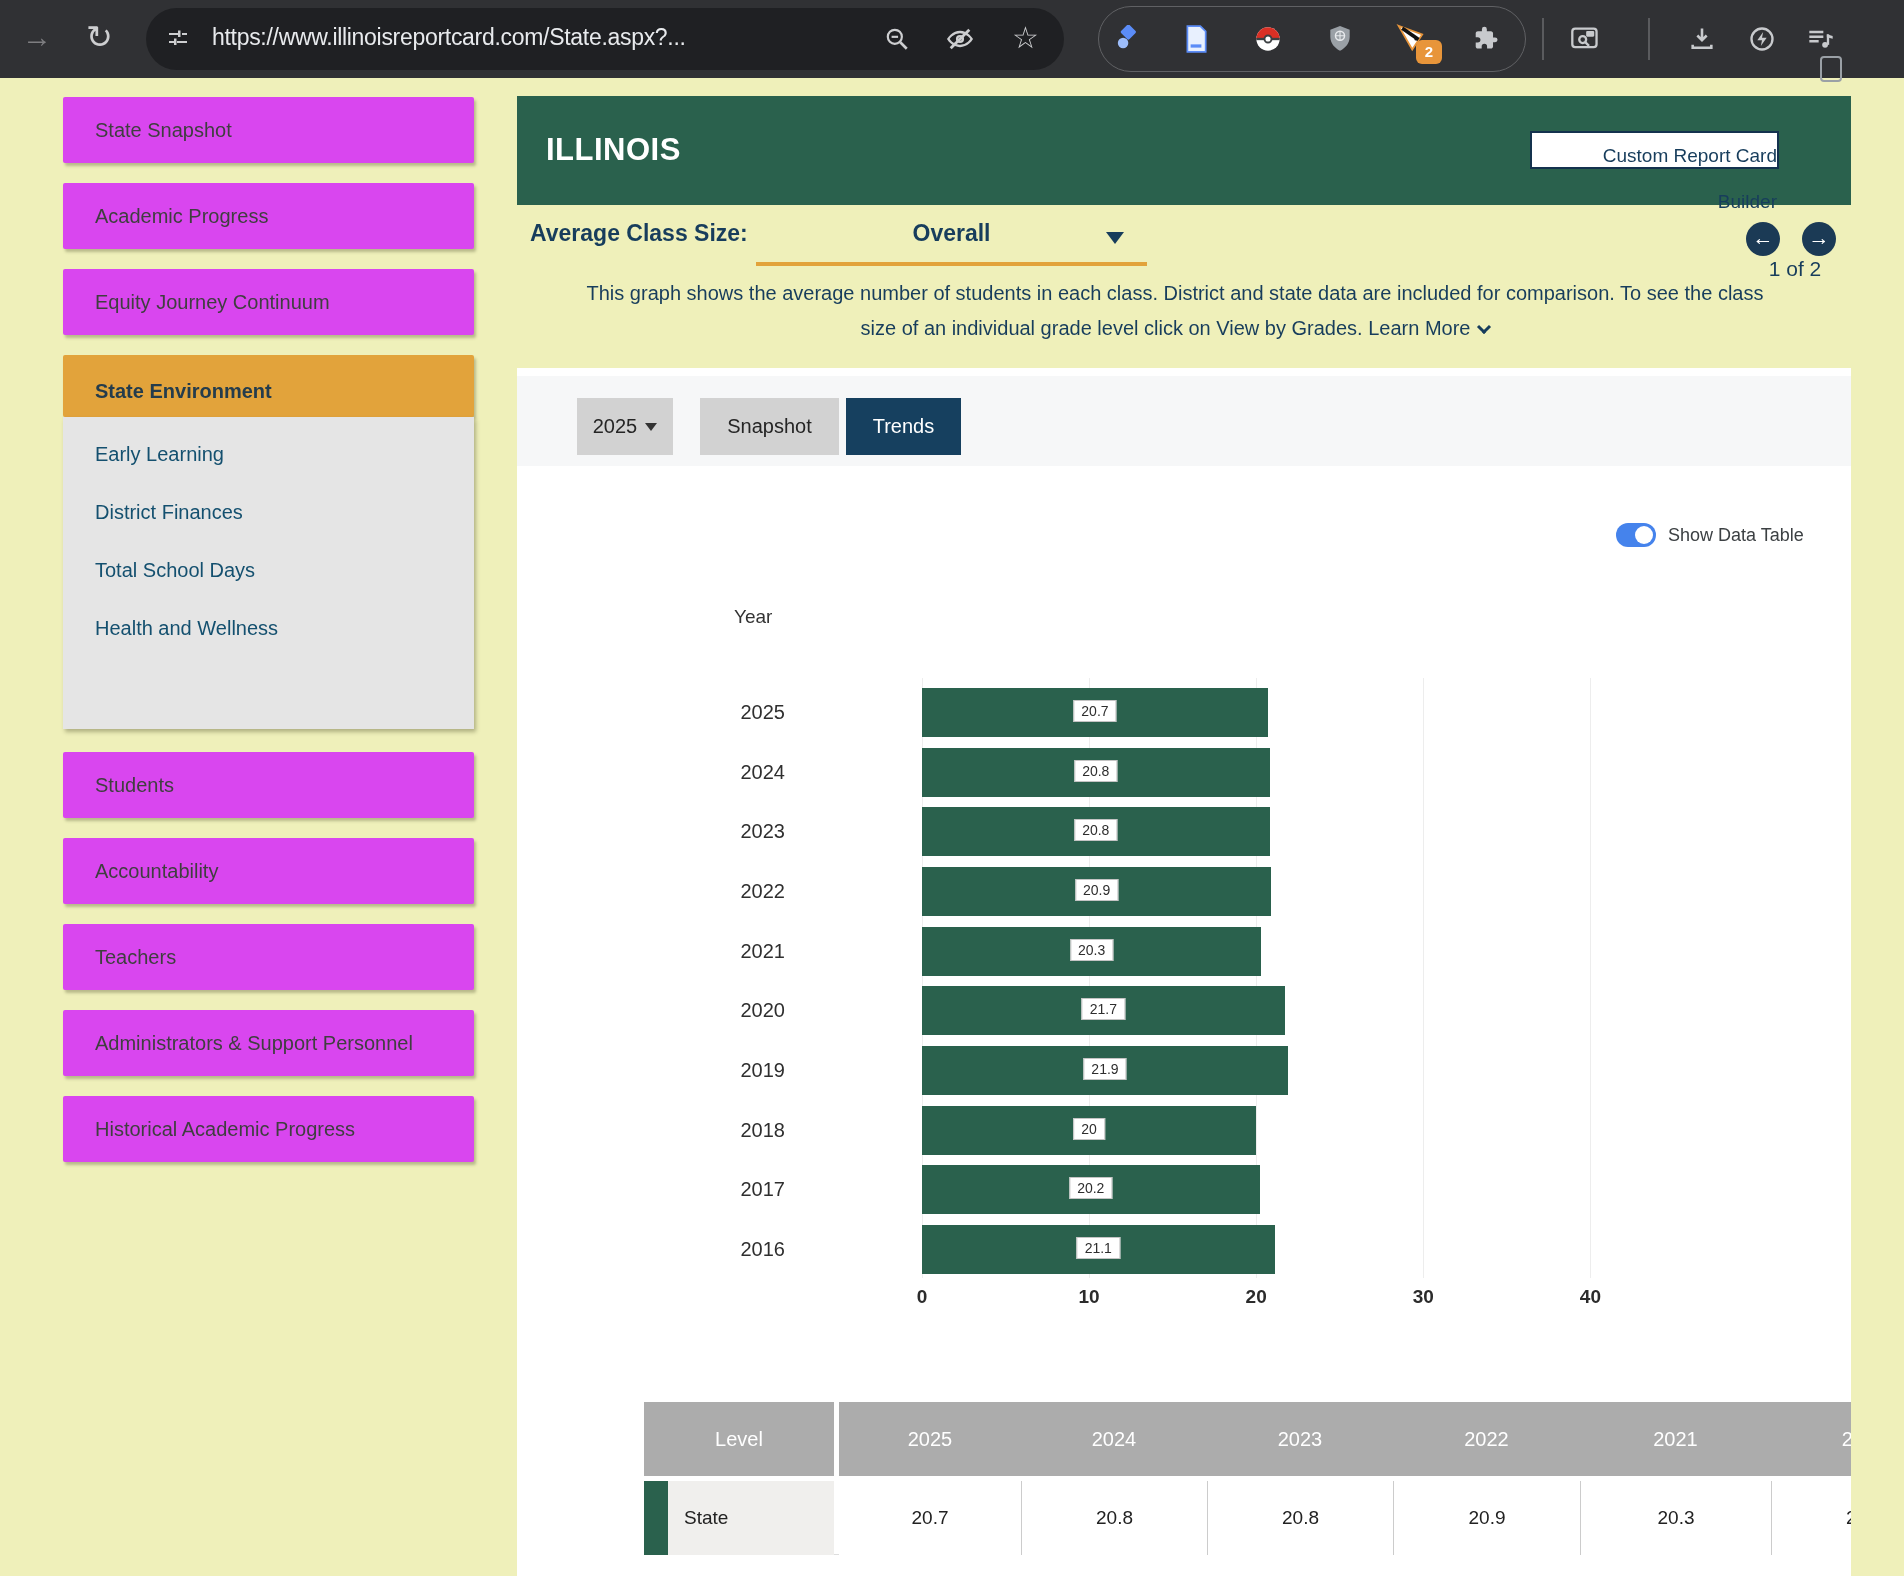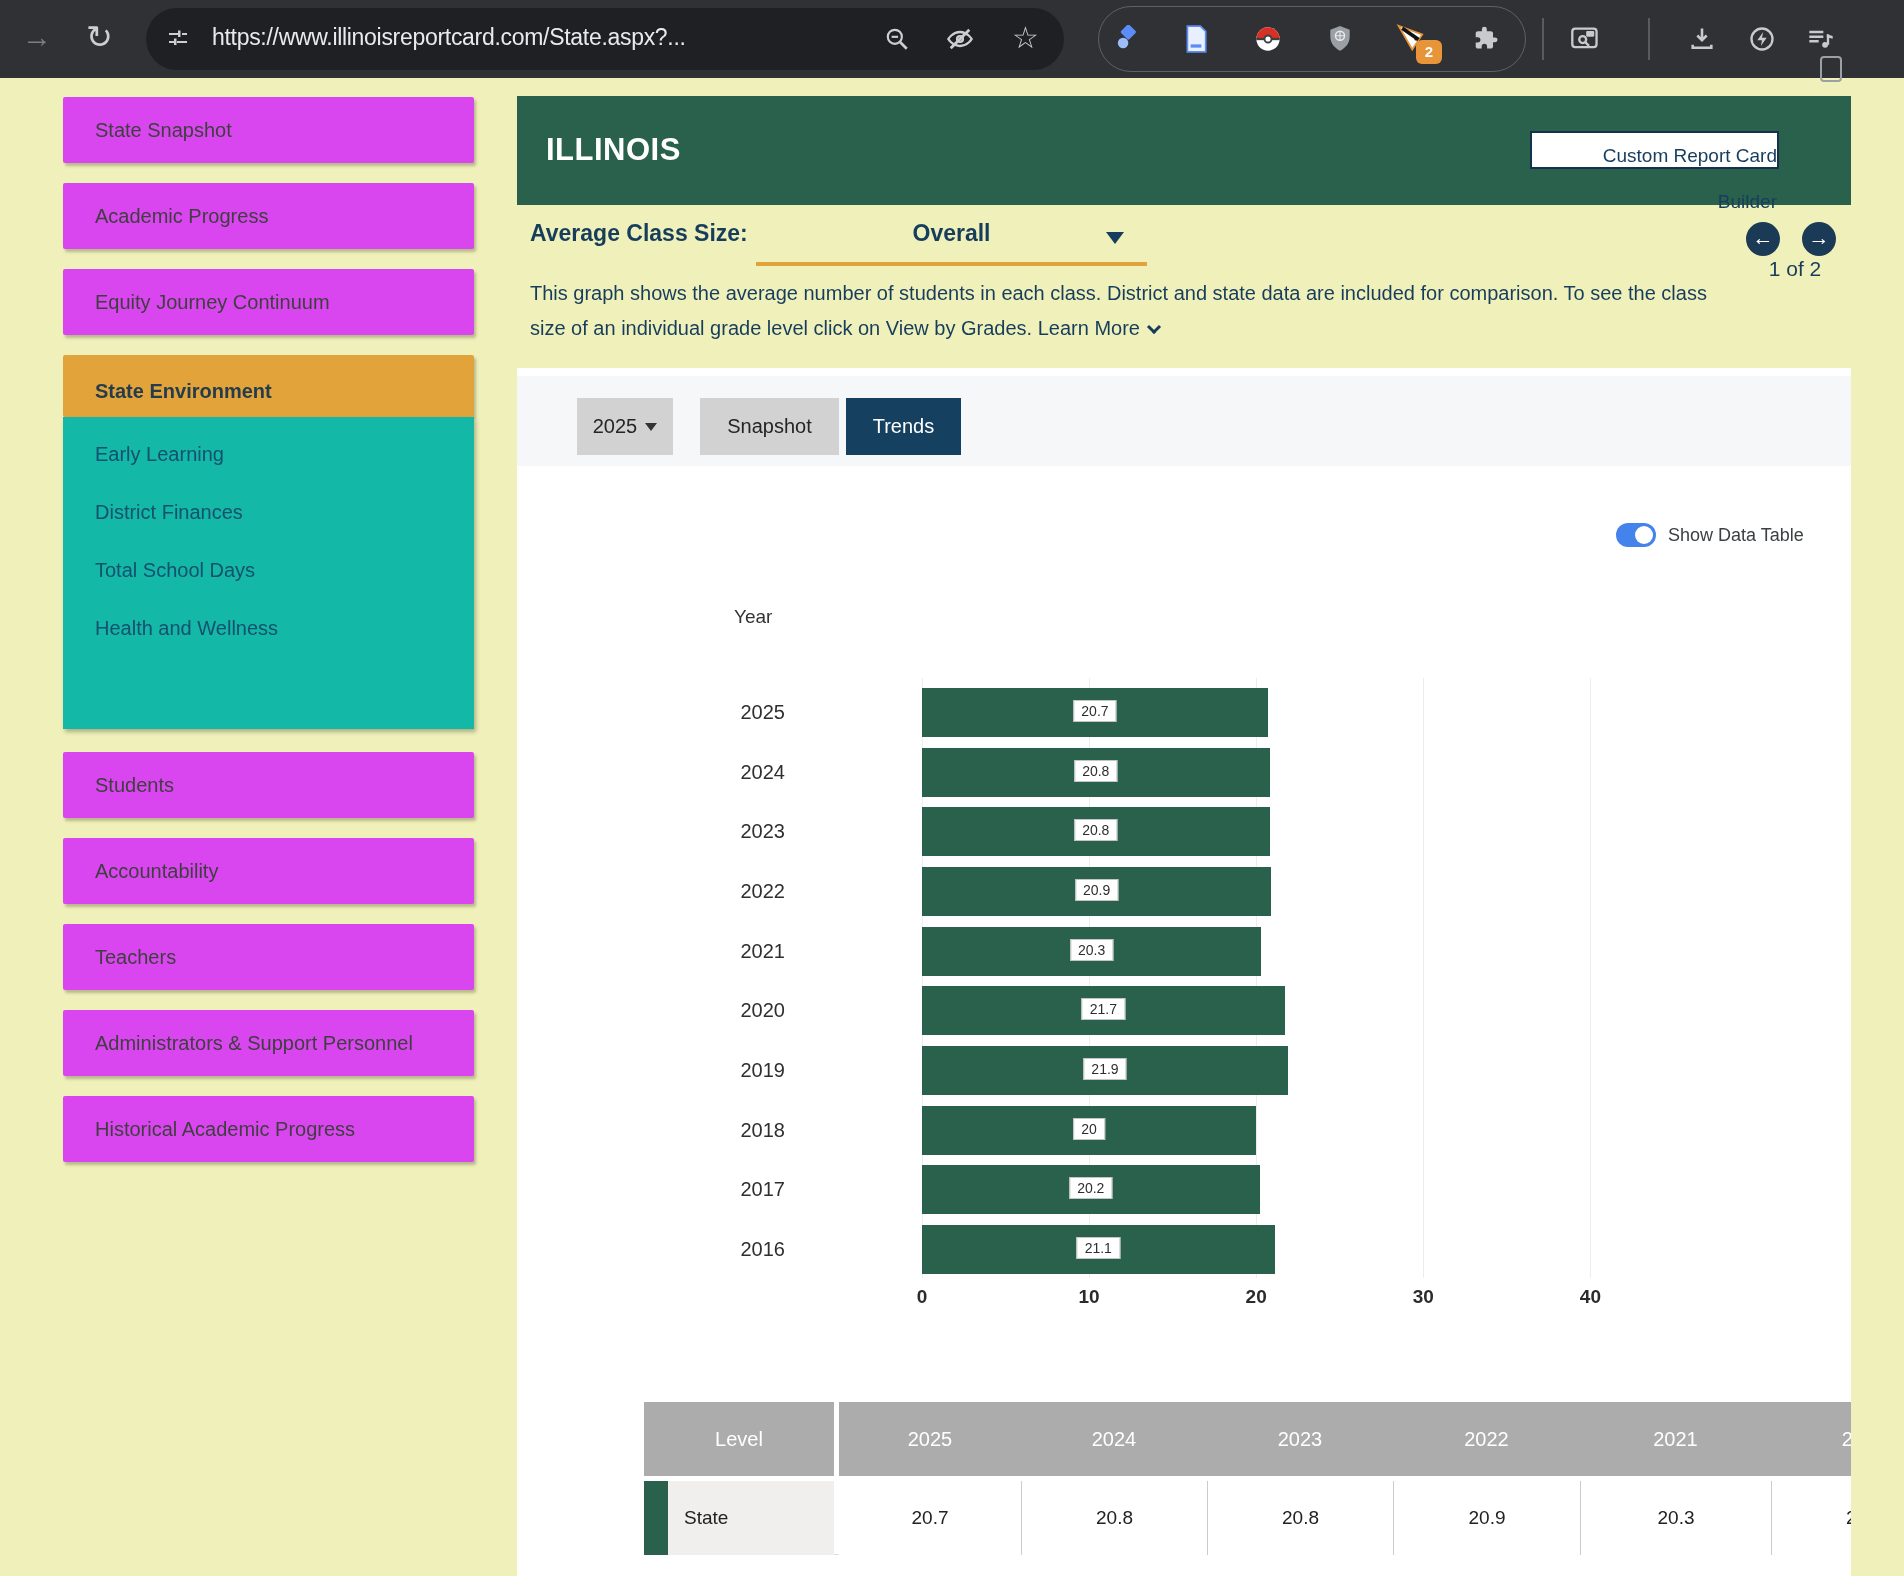--- a/index.html
+++ b/index.html
@@ -21,38 +21,38 @@
   .ext-ico{position:absolute; top:25px;}
   .ext-badge{position:absolute; left:1416px; top:40px; width:26px; height:24px; background:#e8953a; border-radius:6px; color:#fff; font-size:15px; font-weight:bold; text-align:center; line-height:24px;}
   .chrome-div{position:absolute; top:18px; width:2px; height:42px; background:#5a5b5e;}
   .partial-icon{position:absolute; left:1820px; top:56px; width:22px; height:26px; border:2px solid #9aa0a6; border-radius:4px; background:transparent;}
 
   
   .sidebar{position:absolute; left:63px; top:97px; width:411px; z-index:2;}
   .sb-item{height:66px; margin-bottom:20px; background:#d946ef; border-radius:2px; box-shadow:2px 3px 3px rgba(60,60,30,.30);
            font-size:20px; color:#3f3f3f; line-height:66px; padding-left:32px; cursor:pointer;}
   .sb-gold{background:var(--gold); height:62px; line-height:73px; color:#243c4c; font-weight:bold; margin-bottom:0; box-shadow:2px 3px 3px rgba(60,60,30,.30);}
-  .sb-panel{background:#14b8a6; height:312px; padding-top:8px; margin-bottom:23px; box-shadow:2px 3px 4px rgba(60,60,30,.35); position:relative;}
+  .sb-panel{background:#e5e5e5; height:312px; padding-top:8px; margin-bottom:23px; box-shadow:2px 3px 4px rgba(60,60,30,.35); position:relative;}
   .sb-sub{position:relative; height:58px; line-height:58px; padding-left:32px; font-size:20px; color:#14506f; cursor:pointer;}
   .sb-sub .active-bar{position:absolute; left:0; top:5px; bottom:5px; width:12px; background:var(--gold);}
 
   
   .green-header{position:absolute; left:517px; top:96px; width:1334px; height:109px; background:var(--green); z-index:1;}
   .page-title{position:absolute; left:29px; top:36px; color:#fff; font-size:31px; font-weight:bold; letter-spacing:0.5px;}
   .crcb-btn{position:absolute; left:1013px; top:35px; width:249px; height:38px; background:#fff; border:2px solid #14324e; color:var(--navy); font-size:19px; font-weight:500; text-align:right; line-height:46px; cursor:pointer;padding-left:32px;}
 
   .metric-label{position:absolute; left:530px; top:220px; font-size:23px; font-weight:bold; color:var(--navy);}
   .metric-value{position:absolute; left:756px; top:220px; width:391px; text-align:center; font-size:23px; font-weight:600; color:var(--navy); cursor:pointer;}
   .metric-caret{position:absolute; left:1106px; top:232px; width:0; height:0; border-left:9px solid transparent; border-right:9px solid transparent; border-top:12px solid var(--navy);}
   .metric-underline{position:absolute; left:756px; top:262px; width:391px; height:4px; background:var(--gold);}
 
   .pg-circle{position:absolute; top:222px; width:34px; height:34px; border-radius:50%; background:#1b3a55; color:#fff; font-size:21px; font-weight:bold; text-align:center; line-height:32px; cursor:pointer;}
   .pager-text{position:absolute; left:1755px; top:257px; width:80px; text-align:center; font-size:21px; color:var(--navy);}
 
-  .desc{position:absolute; left:530px; top:276px; width:1290px; font-size:20px; line-height:35px; color:var(--navy);}
+  .desc{position:absolute; left:530px; top:276px; width:1290px; font-size:20px; line-height:35px; color:var(--navy);text-align:center;}
   .learn-more{cursor:pointer;}
   .chev-down{display:inline-block; width:10px; height:10px; border-right:3px solid var(--navy); border-bottom:3px solid var(--navy); transform:rotate(45deg); margin-left:9px; vertical-align:3px;}
 
   
   .card{position:absolute; left:517px; top:368px; width:1334px; height:1208px; background:#fff; overflow:hidden;}
   .strip{position:absolute; left:0; top:8px; width:1334px; height:90px; background:#f6f7f8;}
   .ctl-btn{position:absolute; top:30px; height:57px; background:#d2d2d2; color:#252525; font-size:20px; text-align:center; line-height:57px; cursor:pointer;}
   .btn-year{left:60px; width:96px;}
   .btn-snapshot{left:183px; width:139px;}
   .btn-trends{left:329px; width:115px; background:#16405f; color:#fff;}

